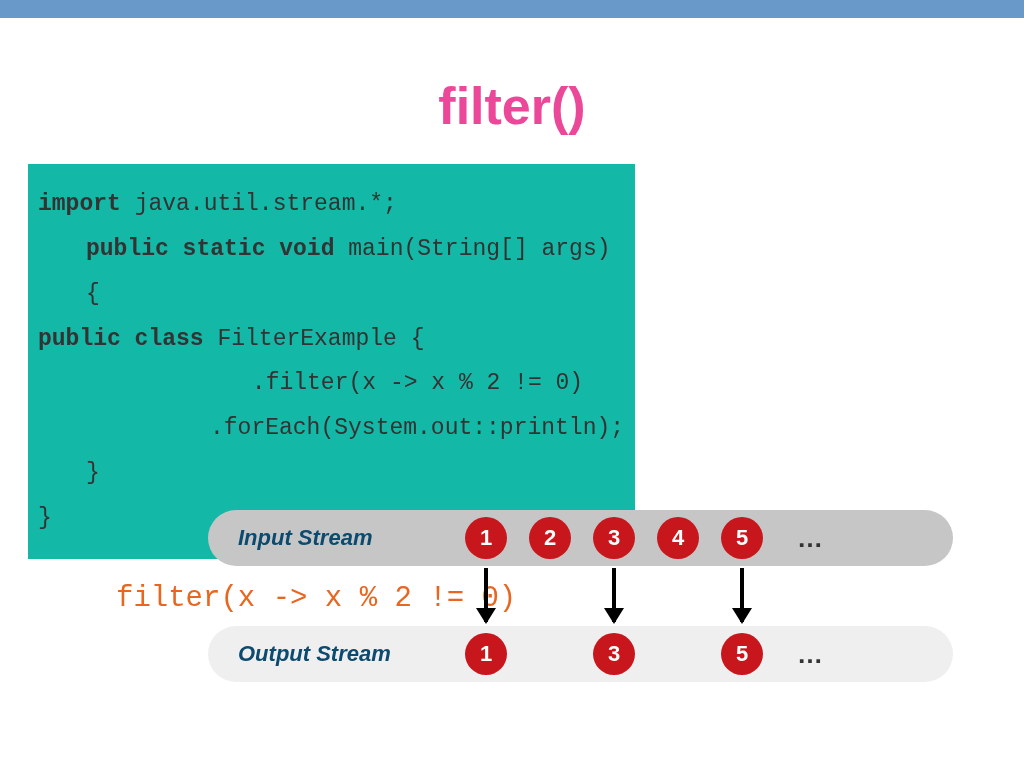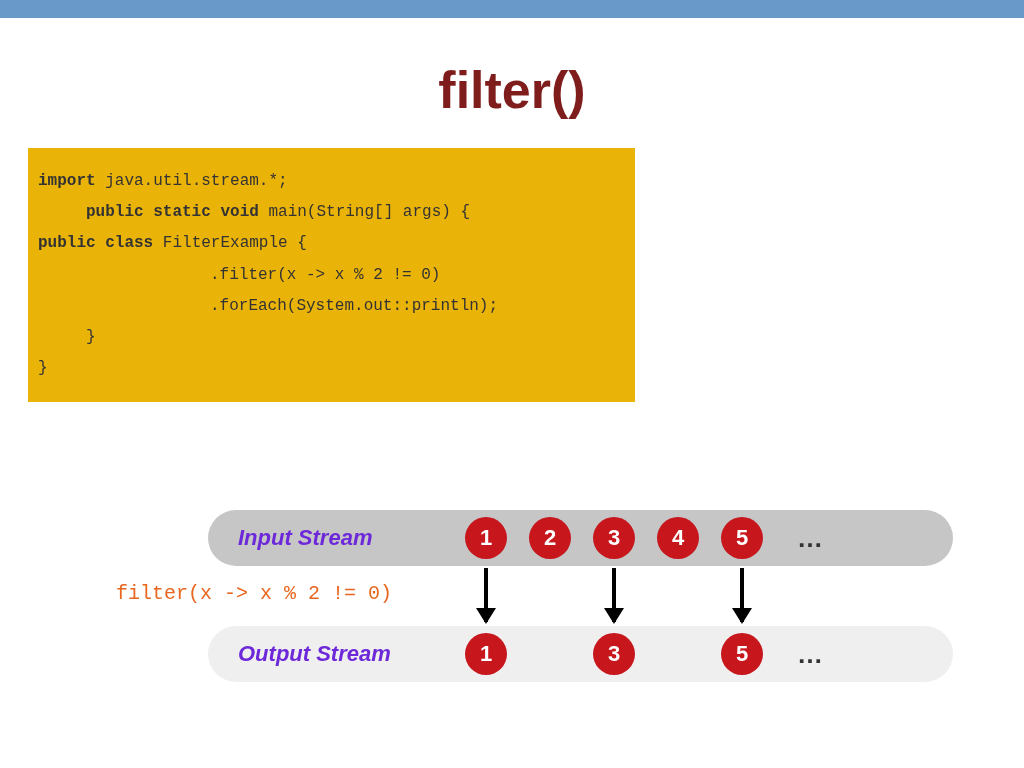--- a/index.html
+++ b/index.html
@@ -12,31 +12,31 @@
     }
     .top-bar {
       height: 18px;
       background: #6899c9;
       width: 100%;
     }
     .title {
       text-align: center;
       font-size: 52px;
       font-weight: bold;
-      color: #7f1d1d;
-      margin-top: 42px;
+      color: #ec4899;
+      margin-top: 58px;
       margin-bottom: 28px;
     }
     .code-block {
-      background: #eab308;
+      background: #14b8a6;
       width: 607px;
       margin-left: 28px;
       padding: 18px 10px 18px 10px;
       font-family: 'Courier New', monospace;
-      font-size: 16px;
+      font-size: 23px;
       line-height: 1.95;
       color: #333;
     }
     .code-block .kw { font-weight: bold; }
     .diagram-container {
       position: absolute;
       left: 28px;
       top: 510px;
       width: 960px;
     }
@@ -54,21 +54,21 @@
       background: #c6c6c6;
     }
     .stream-output {
       top: 116px;
       background: #efefef;
     }
     .stream-label {
       font-style: italic;
       font-weight: bold;
       font-size: 22px;
-      color: #6d28d9;
+      color: #0c4a6e;
       margin-left: 30px;
       width: 200px;
     }
     .circles {
       position: absolute;
       left: 257px;
       display: flex;
       gap: 22px;
       align-items: center;
     }
@@ -91,21 +91,21 @@
       font-size: 26px;
       font-weight: bold;
       color: #333;
       margin-left: 12px;
     }
     .filter-label {
       position: absolute;
       top: 72px;
       left: 88px;
       font-family: 'Courier New', monospace;
-      font-size: 20px;
+      font-size: 29px;
       color: #e8661f;
     }
     .arrow {
       position: absolute;
       width: 4px;
       height: 54px;
       background: #000;
       top: 58px;
     }
     .arrow::after {
@@ -127,21 +127,21 @@
 <body>
 
 <div class="top-bar"></div>
 
 <div class="title">filter()</div>
 
 <div class="code-block">
   <div><span class="kw">import</span><span> java.util.stream.*;</span></div>
   <div style="padding-left:48px;"><span class="kw">public static void</span><span> main(String[] args) {</span></div>
   <div><span class="kw">public class</span><span> FilterExample {</span></div>
-  <div style="padding-left:172px;"><span>.filter(x -&gt; x % 2 != 0)</span></div>
+  <div style="padding-left:172px;text-align:center;"><span>.filter(x -&gt; x % 2 != 0)</span></div>
   <div style="padding-left:172px;"><span>.forEach(System.out::println);</span></div>
   <div style="padding-left:48px;"><span>}</span></div>
   <div><span>}</span></div>
 </div>
 
 <div class="diagram-container">
   <div class="stream-row stream-input">
     <div class="stream-label">Input Stream</div>
     <div class="circles">
       <div class="circle">1</div>

